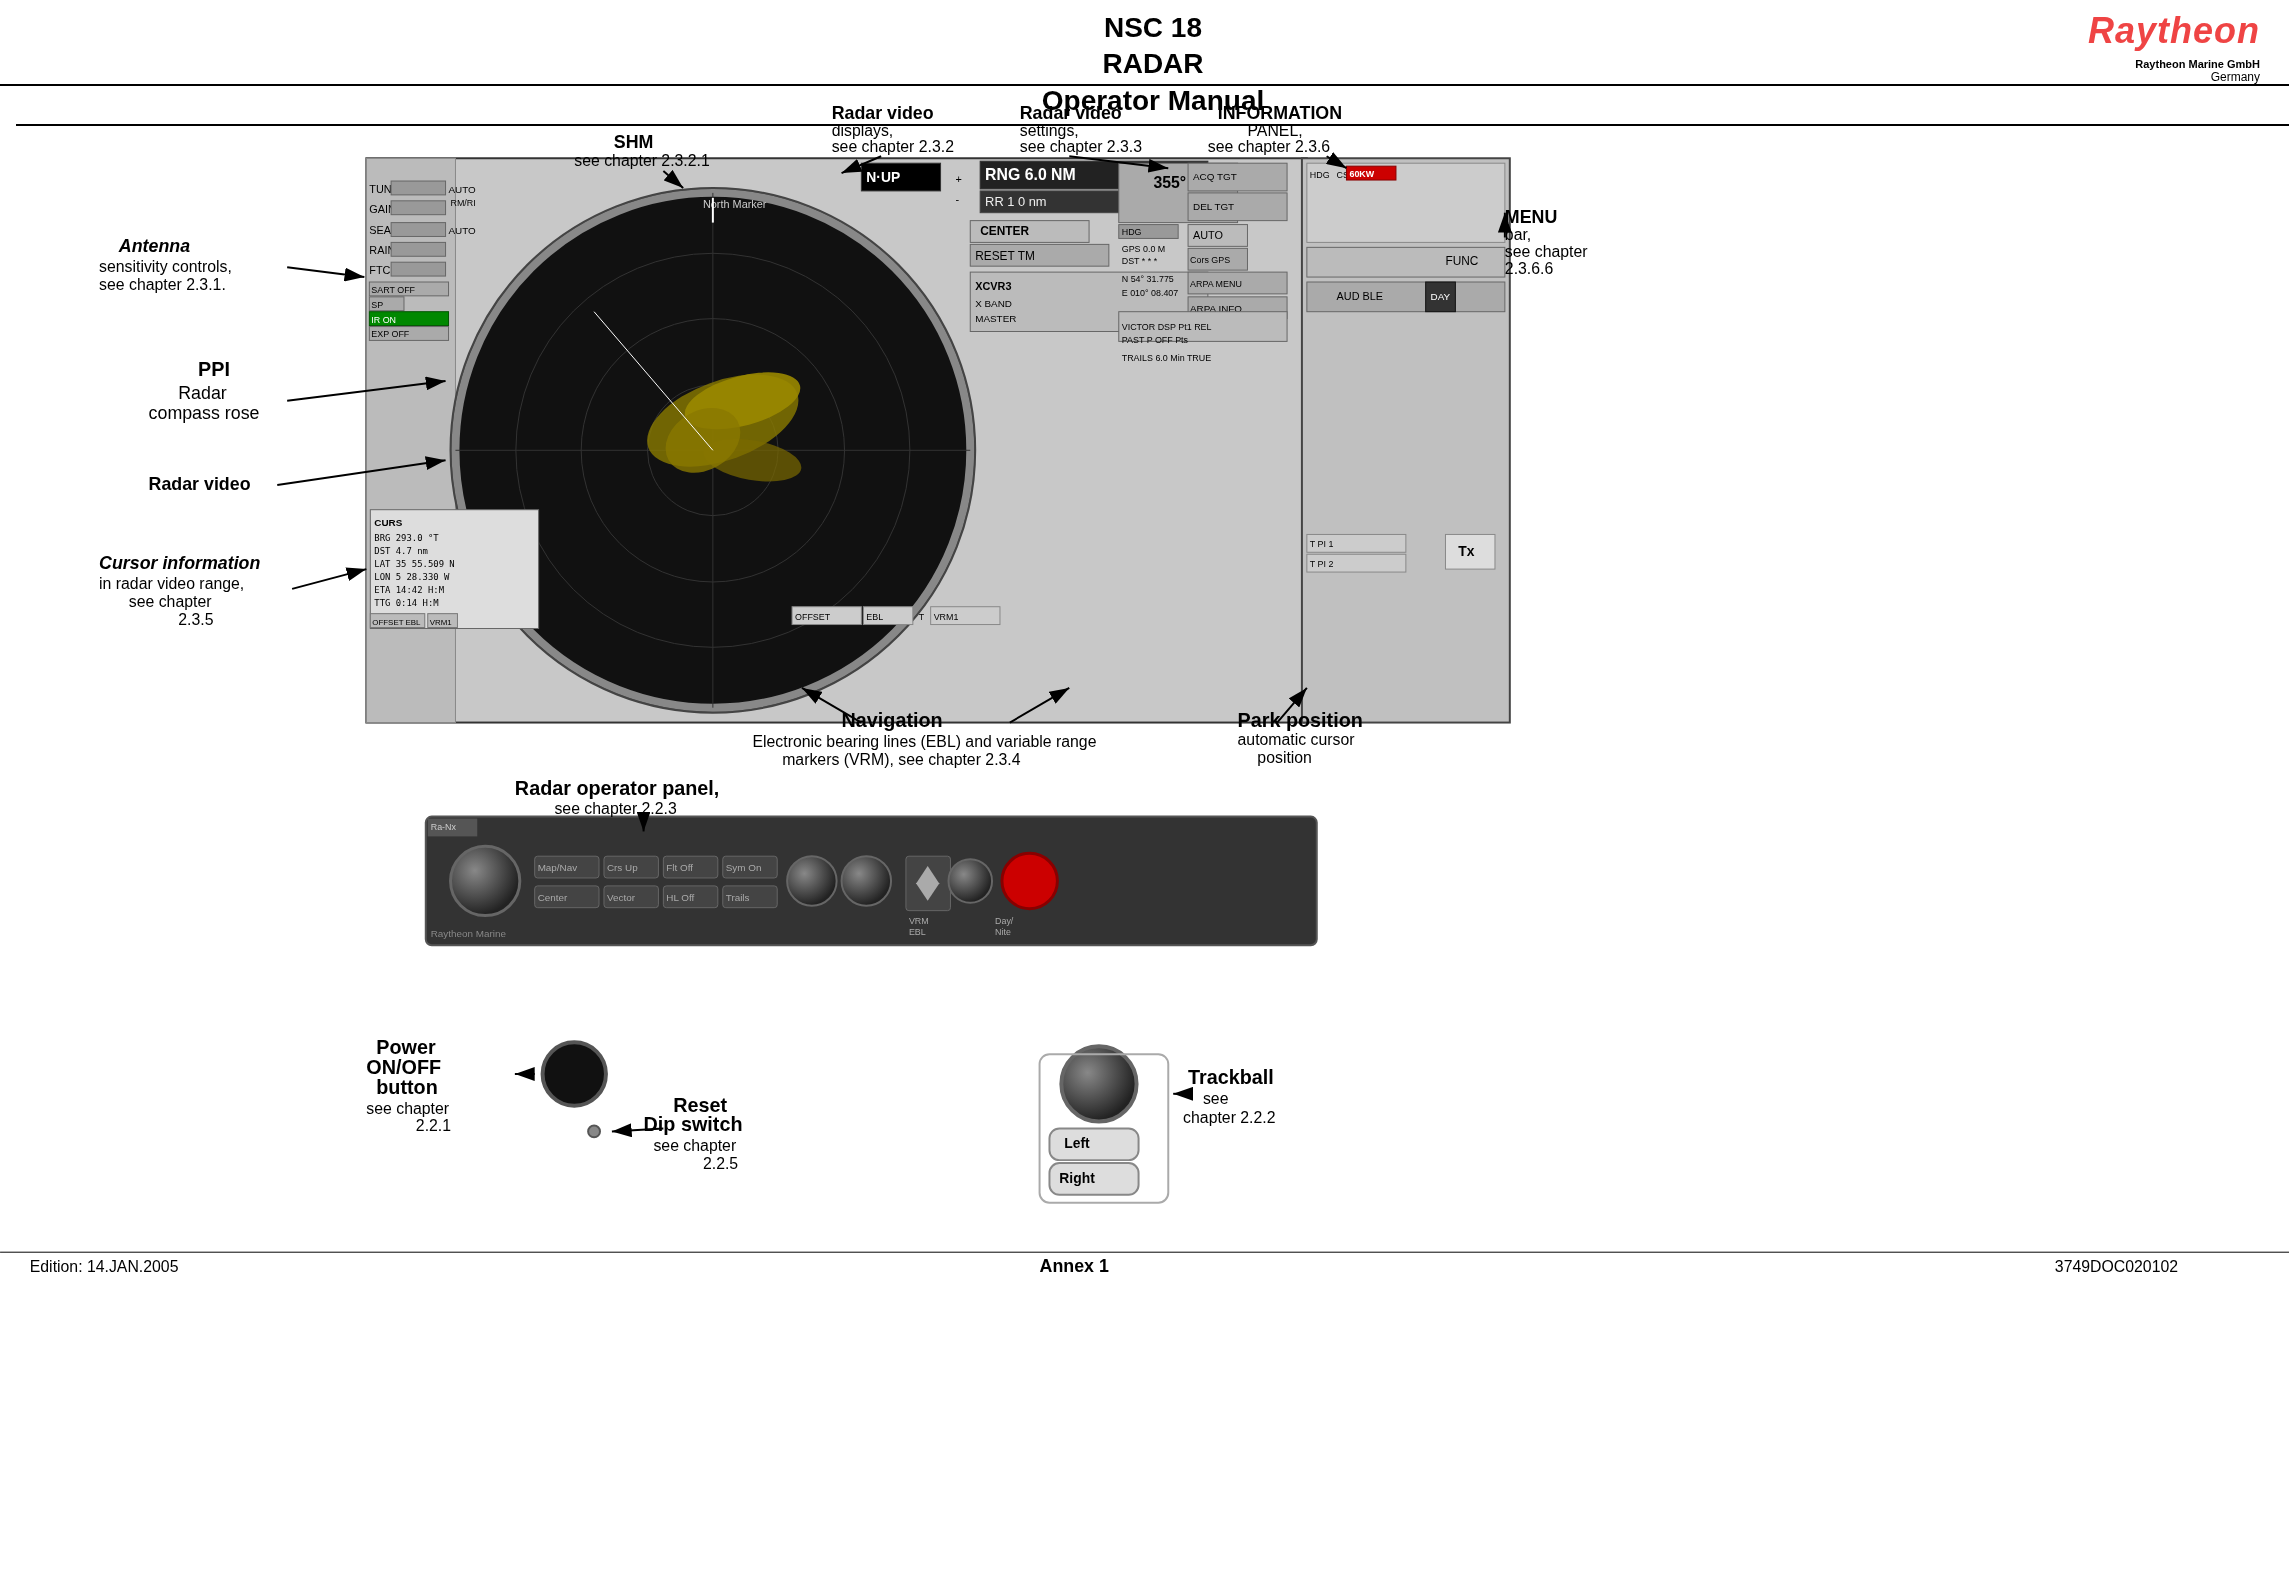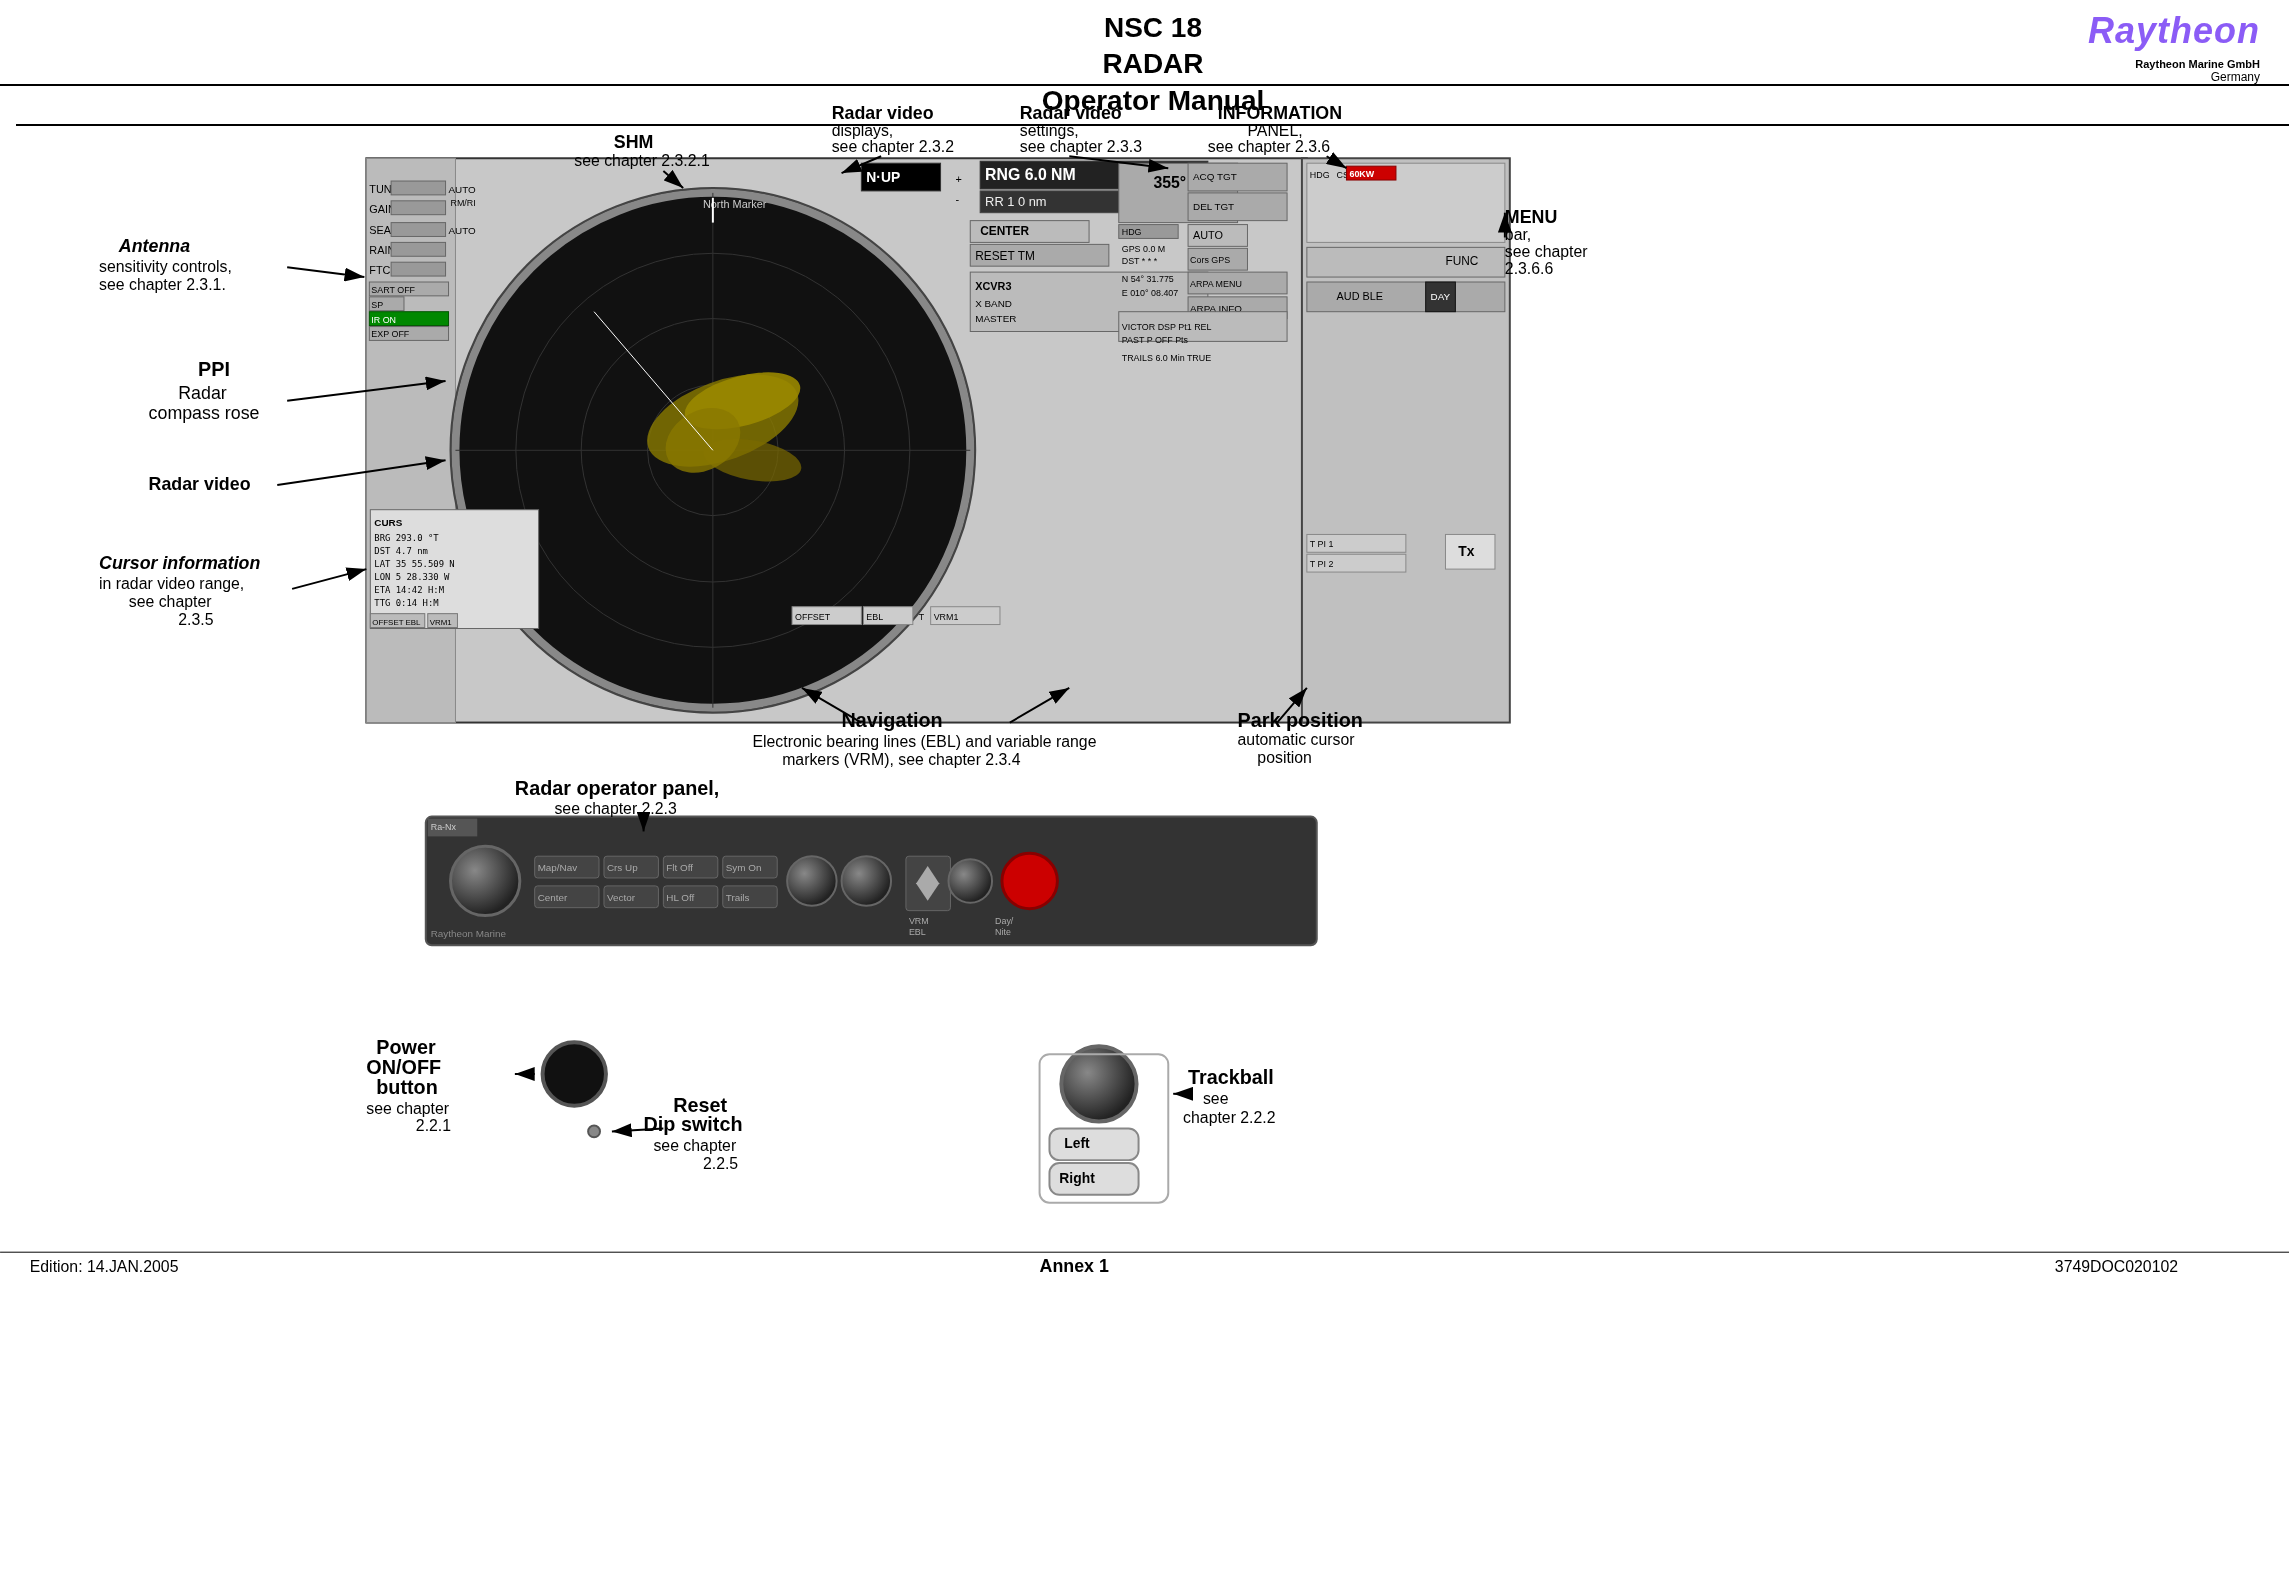--- a/index.html
+++ b/index.html
@@ -31,21 +31,21 @@
       line-height: 1.3;
     }
     .header-logo {
       text-align: right;
       min-width: 248px;
     }
     .raytheon-logo {
       font-size: 36px;
       font-weight: bold;
       font-style: italic;
-      color: #8b5cf6;
+      color: #ef4444;
       letter-spacing: 1px;
     }
     .raytheon-sub {
       font-size: 11px;
       font-weight: bold;
       margin-top: 6px;
     }
     .raytheon-country {
       font-size: 12px;
     }

